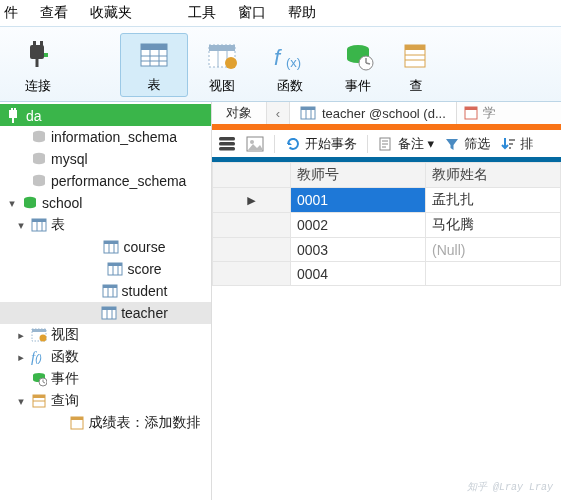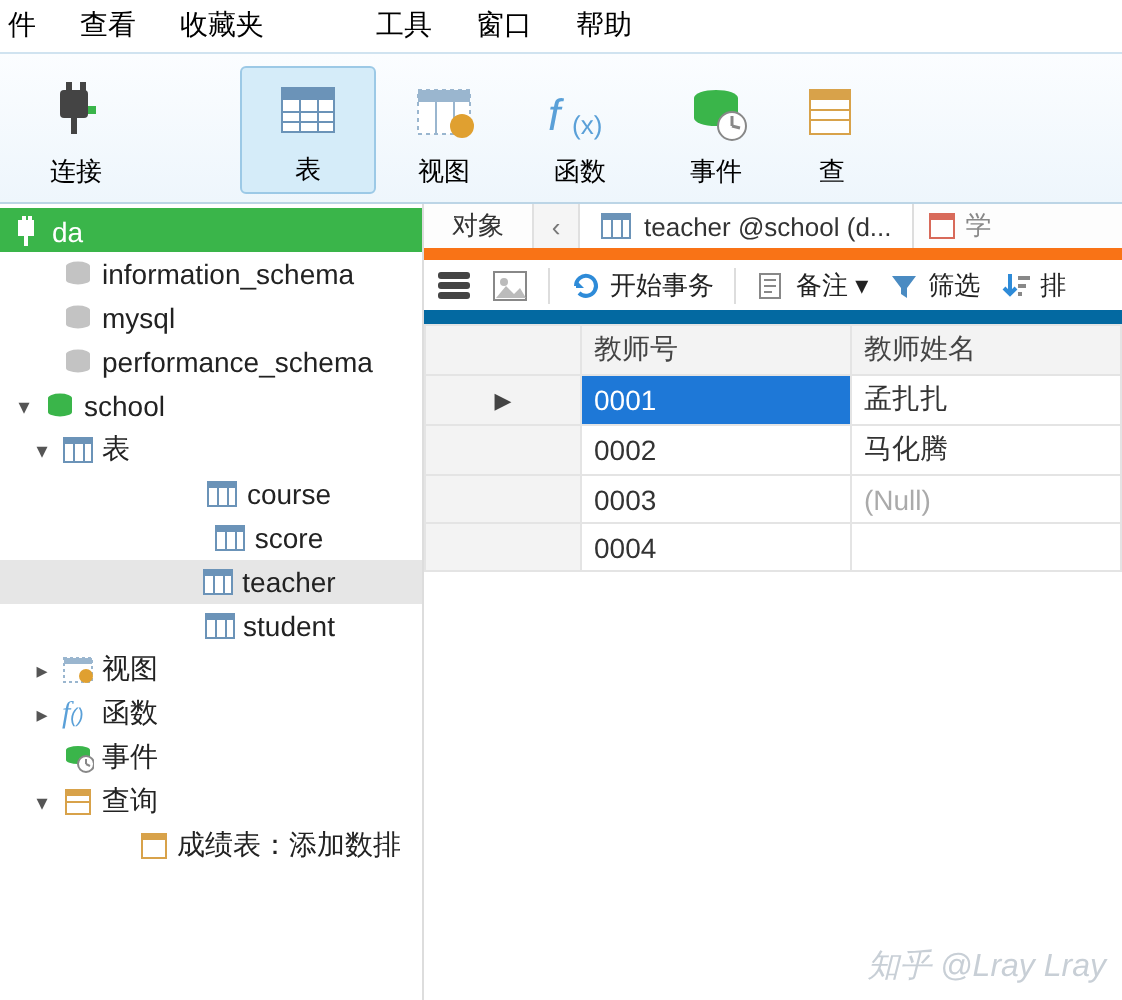--- a/index.html
+++ b/index.html
@@ -29,32 +29,32 @@
   .indent-3 { padding-left: 58px; justify-content: center; }
 
   
   .right { flex: 1; display: flex; flex-direction: column; }
   .tabstrip { display: flex; align-items: center; height: 28px; border-bottom: 6px solid #f97316; background: #fdfdfd; }
   .tab-plain { padding: 0 14px; height: 100%; display: flex; align-items: center; color: #333; cursor: pointer; }
   .tab-nav { width: 24px; height: 100%; display: flex; align-items: center; justify-content: center; color: #777; border-left: 1px solid #e0e0e0; border-right: 1px solid #e0e0e0; background: #f5f5f5; cursor: pointer; }
   .tab-open { display: flex; align-items: center; gap: 6px; padding: 0 10px; height: 100%; background: #fff; border-right: 1px solid #ddd; white-space: nowrap; overflow: hidden; }
   .tab-extra { display: flex; align-items: center; gap: 4px; padding: 0 6px; color: #888; }
 
-  .toolbar { display: flex; align-items: center; height: 32px; border-bottom: 7px solid #0369a1; padding: 0 6px; gap: 10px; background: #fff; }
+  .toolbar { display: flex; align-items: center; height: 32px; border-bottom: 5px solid #0369a1; padding: 0 6px; gap: 10px; background: #fff; }
   .toolbar .tb-btn { display: flex; align-items: center; gap: 4px; cursor: pointer; color: #222; font-size: 13px; }
   .toolbar .sep { width: 1px; height: 18px; background: #ddd; }
 
   .grid { border-collapse: collapse; font-size: 14px; }
   .grid th, .grid td { border: 1px solid #e4e4e4; padding: 3px 10px 3px 6px; text-align: left; min-width: 78px; height: 24px; background: #fff; }
   .grid th { background: #f3f3f3; font-weight: normal; color: #444; }
   .grid tr.sel td.idcell { background: #1e78d7; color: #fff; }
   .grid td.rowhead { width: 18px; min-width: 18px; padding: 0; background: #f3f3f3; text-align: center; color: #444; font-size: 11px; }
   .grid td.null { color: #aaa; font-style: normal; }
 
-  .watermark { position: absolute; right: 8px; bottom: 6px; font-size: 16px; color: #c8cfd6; font-style: italic; pointer-events: none; }
+  .watermark { position: absolute; right: 8px; bottom: 6px; font-size: 10px; color: #c8cfd6; font-style: italic; pointer-events: none; font-family: Liberation Mono, monospace; }
 </style>
 </head>
 <body>
 
 <div class="menubar">
   <span>件</span>
   <span>查看</span>
   <span>收藏夹</span>
   <span style="width:12px"></span>
   <span>工具</span>
@@ -201,37 +201,37 @@
     </div>
     <div class="tree-node indent-3">
       <svg width="16" height="16" viewBox="0 0 16 16">
           <rect x="1" y="2" width="14" height="12" fill="#fff" stroke="#6b93b8"></rect>
           <rect x="1" y="2" width="14" height="3" fill="#6b93b8"></rect>
           <line x1="6" y1="2" x2="6" y2="14" stroke="#6b93b8"></line>
           <line x1="11" y1="2" x2="11" y2="14" stroke="#6b93b8"></line>
         </svg>
       <span>score</span>
     </div>
+    <div class="tree-node indent-3">
+      <svg width="16" height="16" viewBox="0 0 16 16">
+          <rect x="1" y="2" width="14" height="12" fill="#fff" stroke="#6b93b8"></rect>
+          <rect x="1" y="2" width="14" height="3" fill="#6b93b8"></rect>
+          <line x1="6" y1="2" x2="6" y2="14" stroke="#6b93b8"></line>
+          <line x1="11" y1="2" x2="11" y2="14" stroke="#6b93b8"></line>
+        </svg>
+      <span>student</span>
+    </div>
     <div class="tree-node indent-3 selected">
       <svg width="16" height="16" viewBox="0 0 16 16">
           <rect x="1" y="2" width="14" height="12" fill="#fff" stroke="#6b93b8"></rect>
           <rect x="1" y="2" width="14" height="3" fill="#6b93b8"></rect>
           <line x1="6" y1="2" x2="6" y2="14" stroke="#6b93b8"></line>
           <line x1="11" y1="2" x2="11" y2="14" stroke="#6b93b8"></line>
         </svg>
       <span>teacher</span>
-    </div>
-    <div class="tree-node indent-3">
-      <svg width="16" height="16" viewBox="0 0 16 16">
-          <rect x="1" y="2" width="14" height="12" fill="#fff" stroke="#6b93b8"></rect>
-          <rect x="1" y="2" width="14" height="3" fill="#6b93b8"></rect>
-          <line x1="6" y1="2" x2="6" y2="14" stroke="#6b93b8"></line>
-          <line x1="11" y1="2" x2="11" y2="14" stroke="#6b93b8"></line>
-        </svg>
-      <span>student</span>
     </div>
     <div class="tree-node indent-1">
       <span class="arrow">▸</span>
       <svg width="16" height="16" viewBox="0 0 16 16">
           <rect x="1" y="2" width="14" height="12" fill="#fff" stroke="#9ab6cf" stroke-dasharray="1.5 1.5"></rect>
           <rect x="1" y="2" width="14" height="3" fill="#9ab6cf"></rect>
           <circle cx="12" cy="11" r="3.5" fill="#e0a030"></circle>
         </svg>
       <span>视图</span>
     </div>

